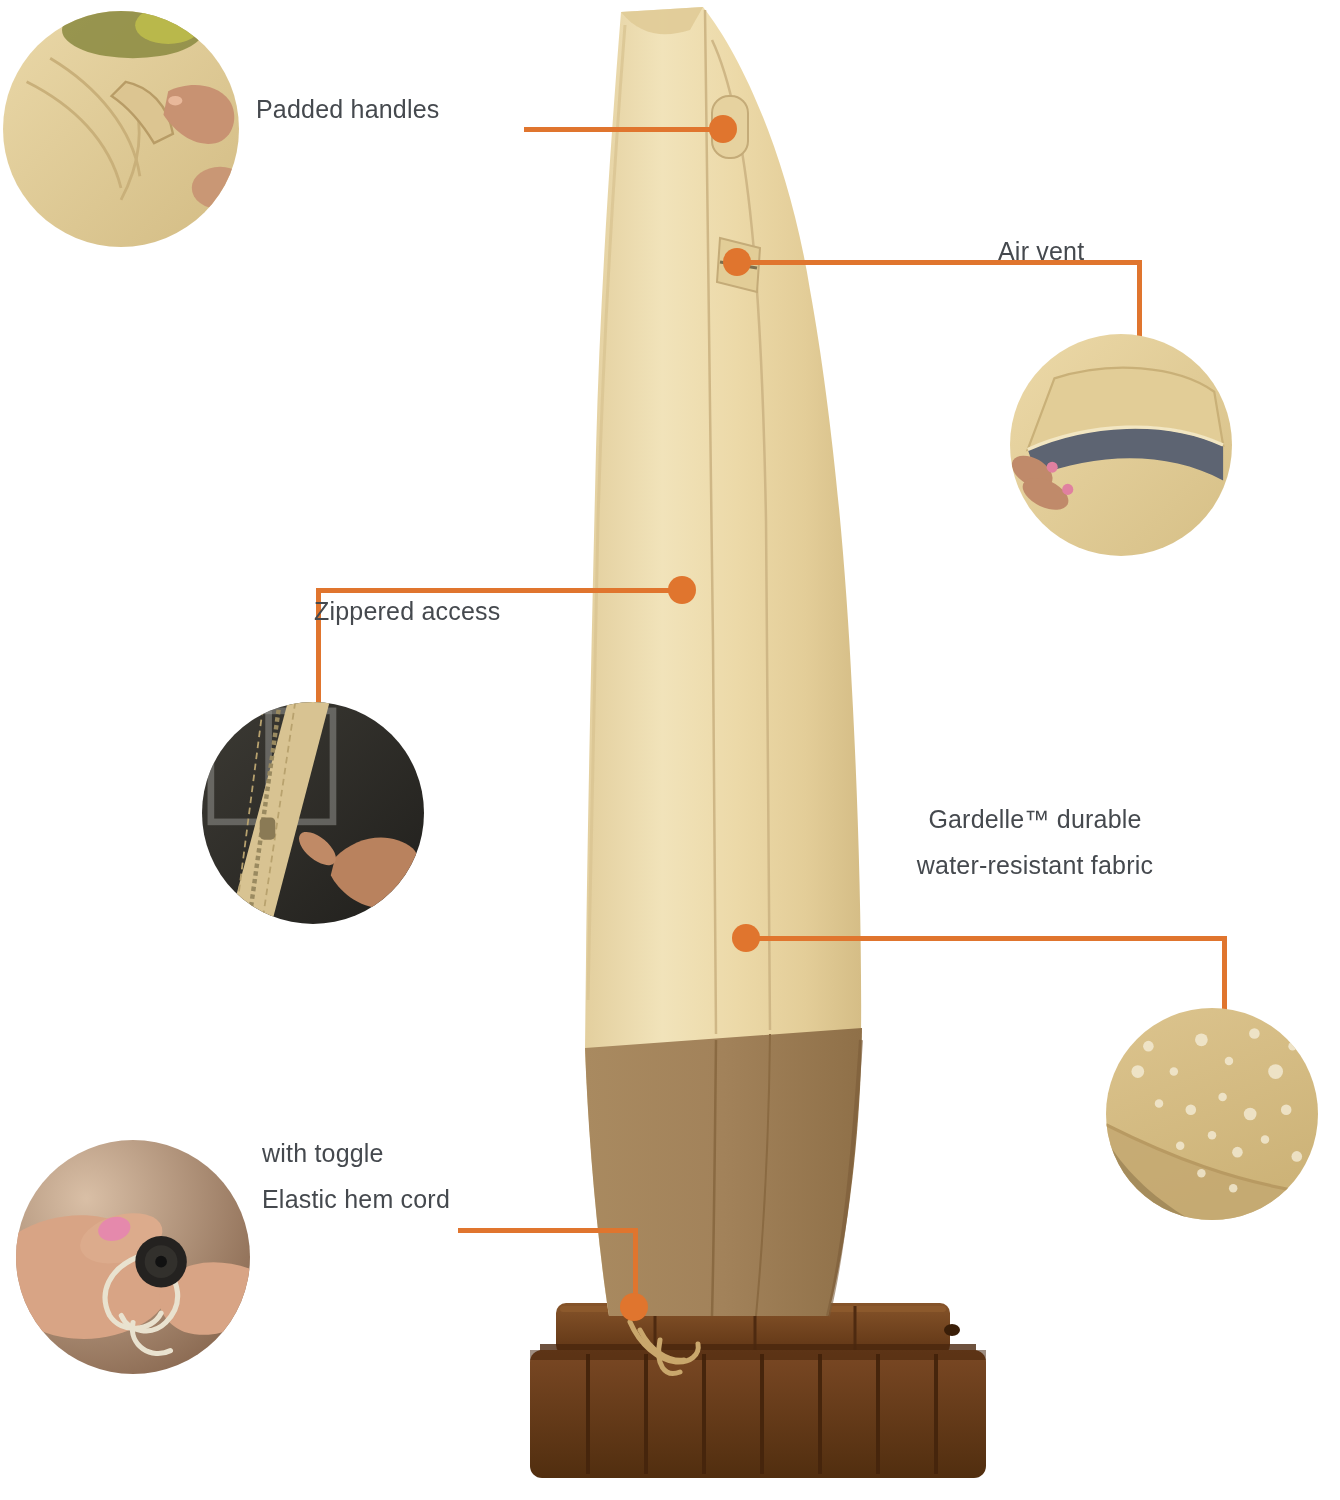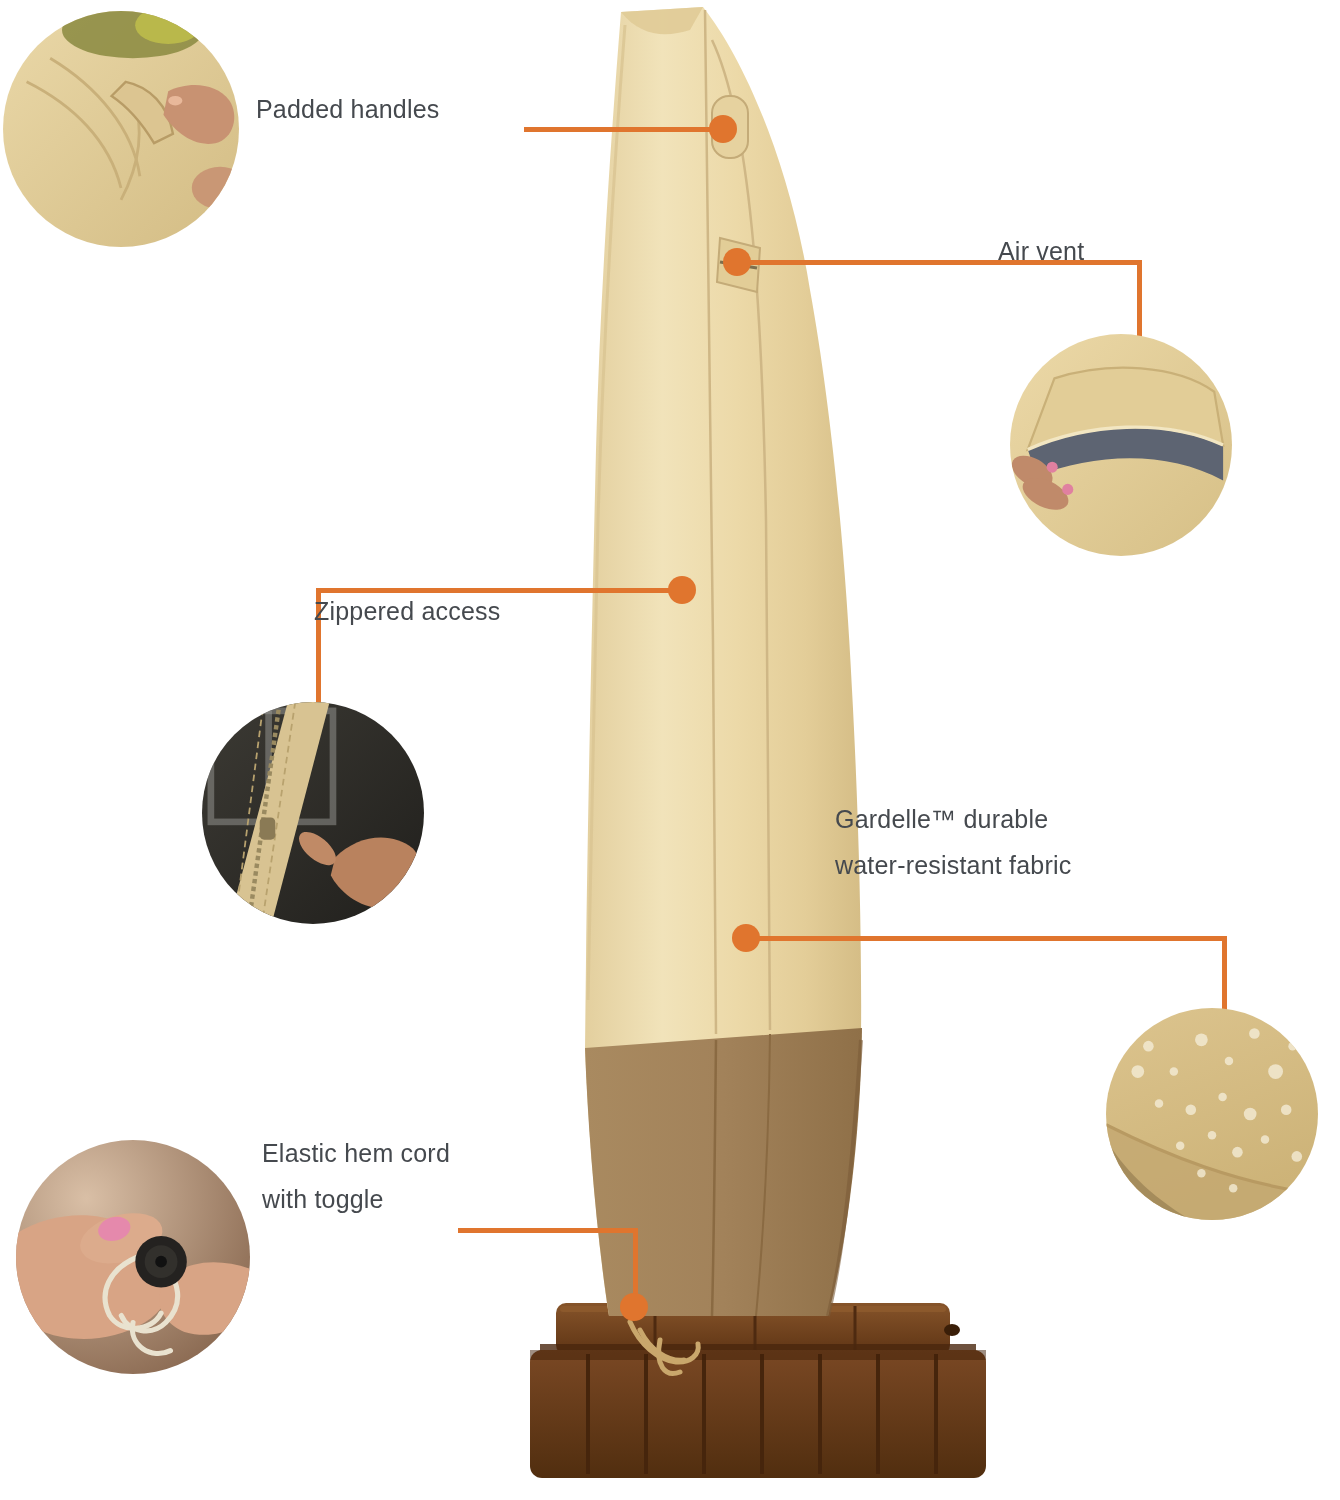--- a/index.html
+++ b/index.html
@@ -5,21 +5,21 @@
   html,body { margin:0; padding:0; background:#ffffff; }
   .canvas {
     position:relative; width:1340px; height:1500px; background:var(--background,#fff);
     overflow:hidden; font-family:"Liberation Sans", sans-serif;
   }
   .art { position:absolute; left:0; top:0; width:1340px; height:1500px; }
   .label {
     position:absolute; color:var(--text,#45494e); font-size:25px; font-weight:400;
     letter-spacing:.2px; white-space:nowrap; line-height:46px;
   }
-  .label.center { }
+  .label.center { text-align:center; }
   .hline { position:absolute; height:5px; background:var(--accent,#e0752e); }
   .vline { position:absolute; width:5px;  background:var(--accent,#e0752e); }
   .dot   { position:absolute; width:28px; height:28px; border-radius:50%; background:var(--accent,#e0752e); }
   .photo { position:absolute; border-radius:50%; overflow:hidden; }
   .photo svg { display:block; width:100%; height:100%; }
 </style>
 </head>
 <body>
 
 <div class="canvas">
@@ -218,22 +218,22 @@
         <circle cx="45" cy="78" r="2"></circle>
           <circle cx="60" cy="85" r="2"></circle>
       </g>
     </svg>
   </div>
 
   <div class="hline" style="left:458px;top:1228px;width:180px;"></div>
   <div class="vline" style="left:633px;top:1228px;height:68px;"></div>
   <div class="dot" style="left:620px;top:1293px;"></div>
   <div class="label" style="left:262px;top:1130px;">
+    <div>with toggle</div>
     <div>Elastic hem cord</div>
-    <div>with toggle</div>
   </div>
   <div class="photo" style="left:16px;top:1140px;width:234px;height:234px;">
     <svg viewBox="0 0 100 100" preserveAspectRatio="none">
       <defs>
           <radialGradient id="p5" cx="0.3" cy="0.25" r="1">
         <stop offset="0" stop-color="#d9bfa6"></stop>
             <stop offset="1" stop-color="#7c5a42"></stop>
           </radialGradient>
         </defs>
       <rect width="100" height="100" fill="url(#p5)"></rect>

